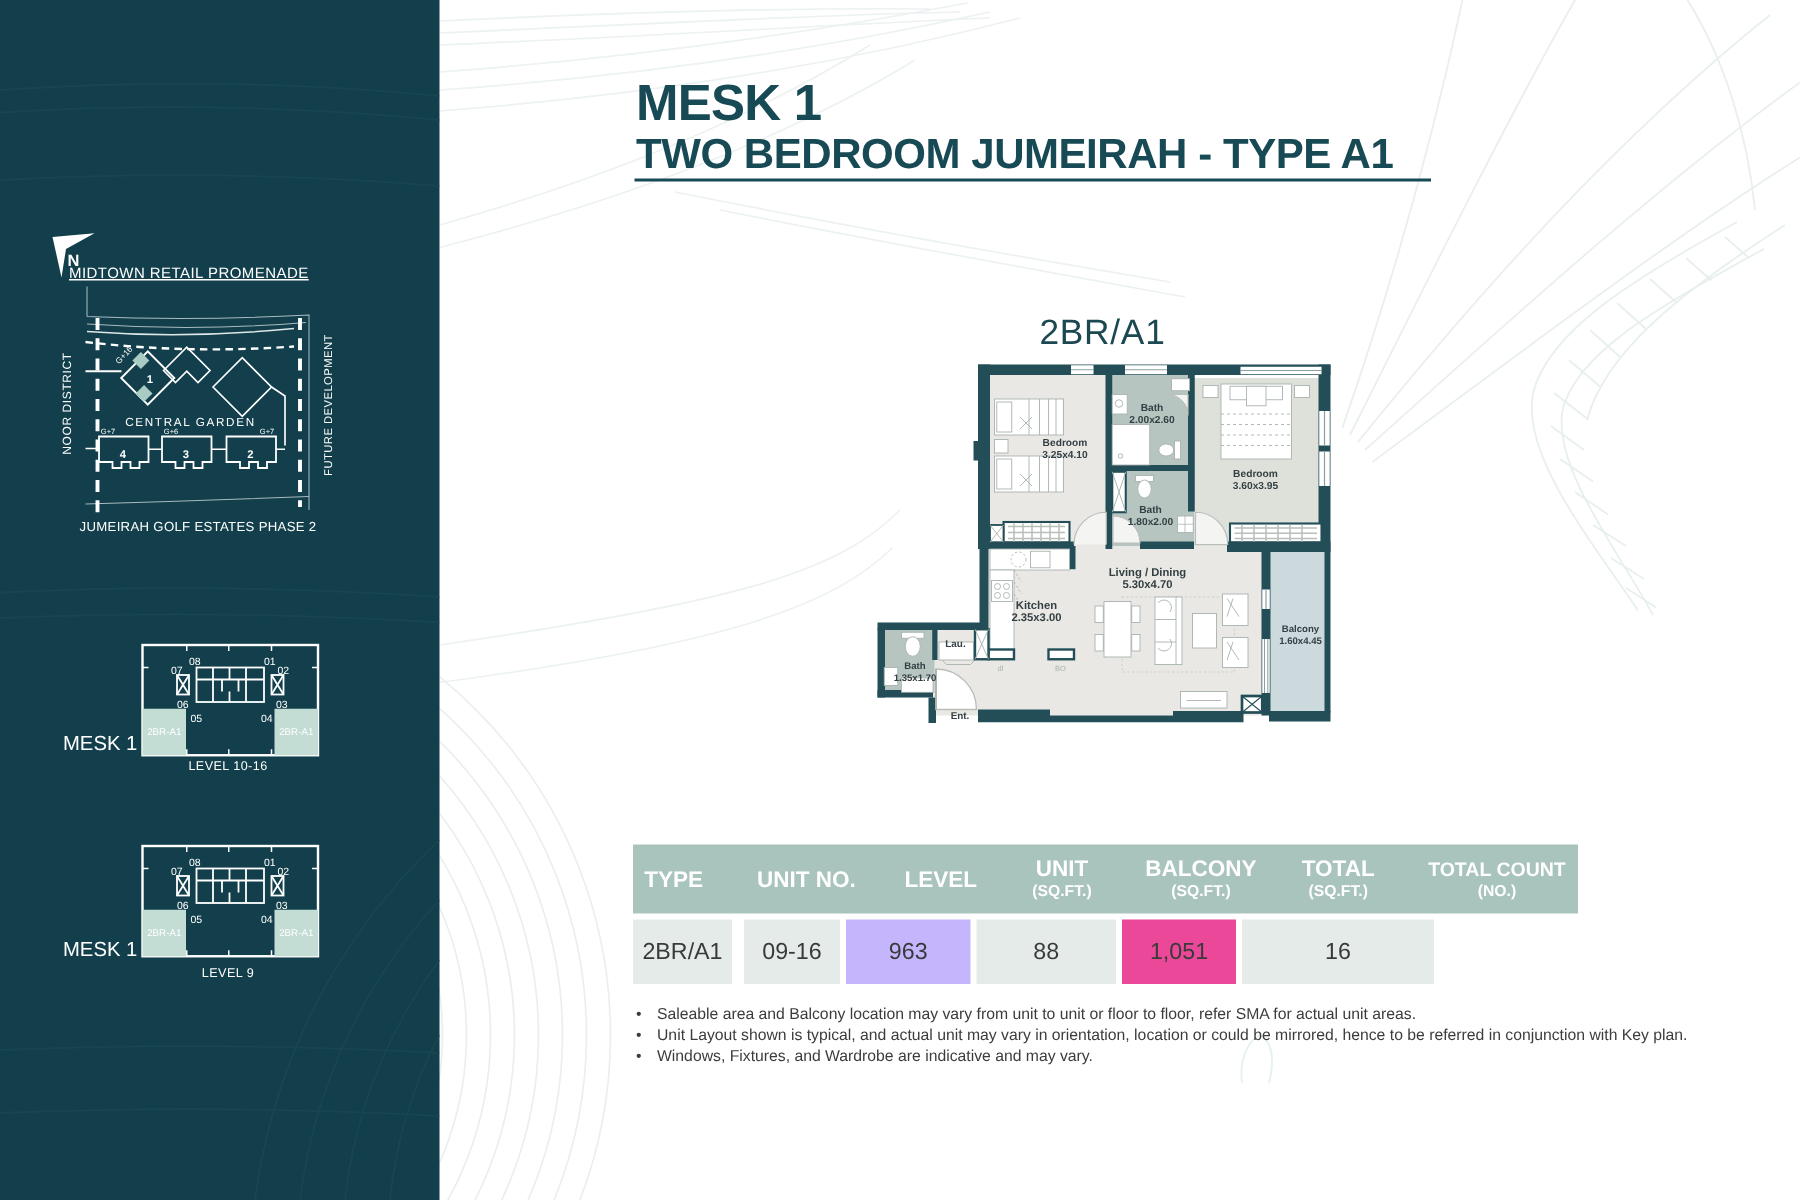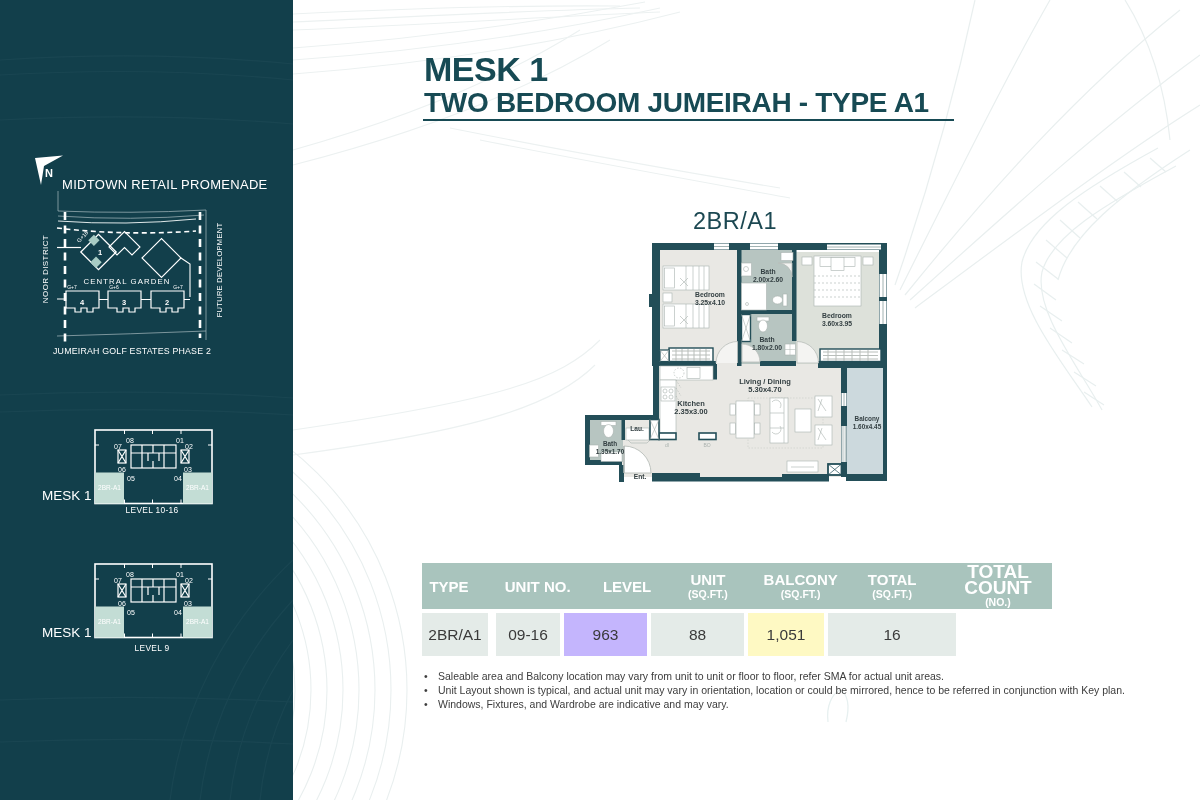--- a/index.html
+++ b/index.html
@@ -69,21 +69,21 @@
       <path d="M 230,800 A 330 330 0 0 1 293,640"></path>
       <path d="M 260,800 A 300 300 0 0 1 293,690"></path>
     </g>
   </svg>
 
   <svg class="abs" style="left:30px;top:150px;" width="45" height="45" viewBox="0 0 45 45">
     <path d="M 5,8 L 33,5.5 L 14,16 L 11,35 Z" fill="#ffffff"></path>
     <text x="15" y="27" fill="#ffffff" font-size="11" font-weight="bold" font-family="Liberation Sans, sans-serif">N</text>
   </svg>
 
-  <div class="abs" style="left:62px;top:177px;color:#ffffff;font-size:13px;letter-spacing:0.3px;">MIDTOWN RETAIL PROMENADE</div>
+  <div class="abs" style="left:46px;top:177px;color:#ffffff;font-size:10px;letter-spacing:0.3px;text-decoration:underline;">MIDTOWN RETAIL PROMENADE</div>
 
   <svg class="abs" style="left:30px;top:185px;" width="245" height="180" viewBox="30 185 245 180">
 
     <g fill="none" stroke="#cfdadc" stroke-width="0.7" opacity="0.8">
       <path d="M 58,191 L 58,211 M 58,211 Q 130,214 206,210 L 206,340"></path>
       <path d="M 58,216 Q 130,221 204,215"></path>
       <path d="M 57,336 Q 130,334 206,331"></path>
     </g>
 
     <g fill="none" stroke="#ffffff" stroke-width="2.6">
@@ -556,37 +556,37 @@
       </div>
     <div style="width:97px;display:flex;flex-direction:column;align-items:center;justify-content:center;">
         <span style="font-size:15px;line-height:16px;">BALCONY</span>
         <span style="font-size:10.5px;line-height:12px;">(SQ.FT.)</span>
       </div>
     <div style="width:80px;display:flex;flex-direction:column;align-items:center;justify-content:center;">
         <span style="font-size:15px;line-height:16px;">TOTAL</span>
         <span style="font-size:10.5px;line-height:12px;">(SQ.FT.)</span>
       </div>
     <div style="width:132px;display:flex;flex-direction:column;align-items:center;justify-content:center;">
-        <span style="font-size:19px;line-height:16px;">TOTAL COUNT</span>
+        <span style="font-size:13px;line-height:16px;">TOTAL COUNT</span>
         <span style="font-size:10.5px;line-height:12px;">(NO.)</span>
       </div>
   </div>
 
   <div style="height:4px;"></div>
   <div style="height:43px;display:flex;color:#3a3a3a;font-size:15.5px;">
     <div style="width:66px;background:#e4ebe8;display:flex;align-items:center;justify-content:center;">2BR/A1</div>
     <div style="width:4px;"></div>
     <div style="width:4px;"></div>
     <div style="width:64px;background:#e4ebe8;display:flex;align-items:center;justify-content:center;">09-16</div>
     <div style="width:4px;"></div>
     <div style="width:83px;background:#c4b5fd;display:flex;align-items:center;justify-content:center;">963</div>
     <div style="width:4px;"></div>
     <div style="width:93px;background:#e4ebe8;display:flex;align-items:center;justify-content:center;">88</div>
     <div style="width:4px;"></div>
-    <div style="width:76px;background:#fef9c3;display:flex;align-items:center;justify-content:center;">1,051</div>
+    <div style="width:76px;background:#ec4899;display:flex;align-items:center;justify-content:center;">1,051</div>
     <div style="width:4px;"></div>
     <div style="width:128px;background:#e4ebe8;display:flex;align-items:center;justify-content:center;">16</div>
   </div>
 </div>
 
 <div class="abs" style="left:424px;top:669px;width:760px;color:#3c3c3c;font-size:10.5px;line-height:14px;white-space:nowrap;">
   <div style="display:flex;">
       <span style="width:14px;">•</span>
       <span>Saleable area and Balcony location may vary from unit to unit or floor to floor, refer SMA for actual unit areas.</span>
     </div>

